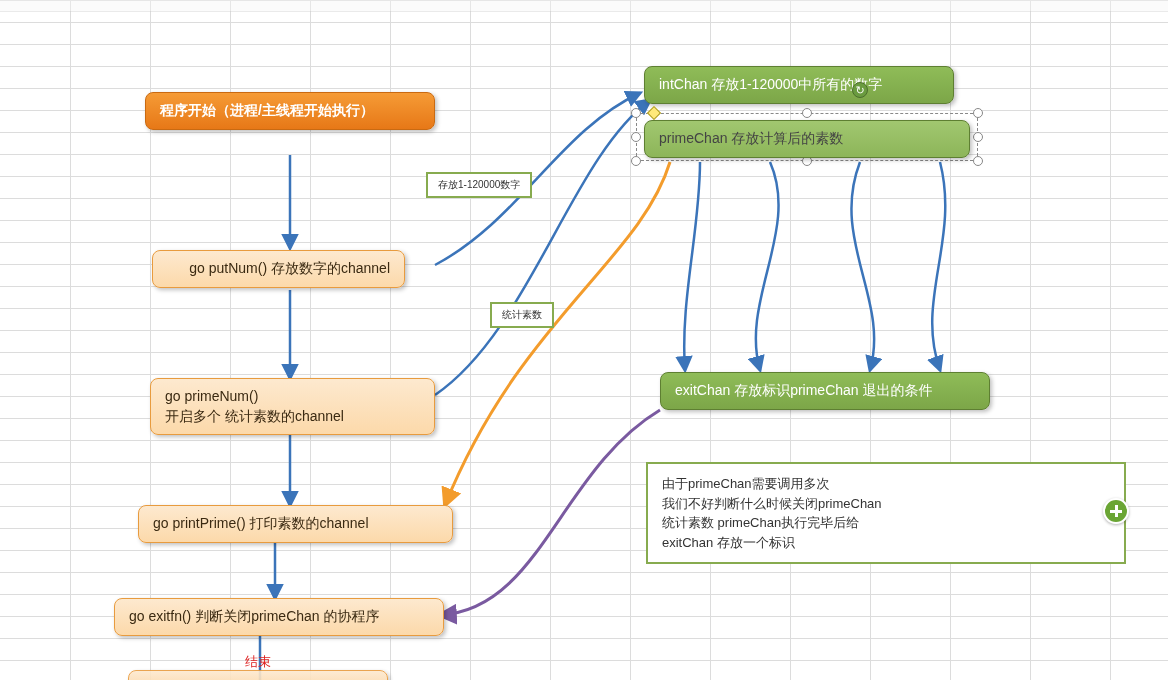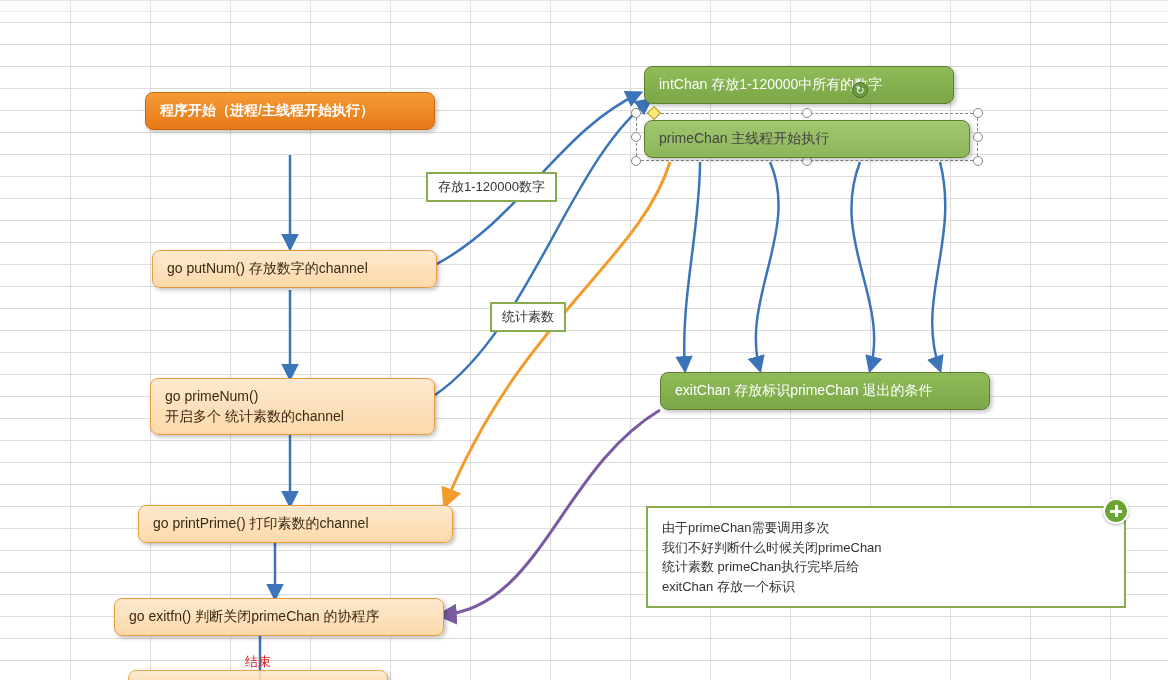--- a/index.html
+++ b/index.html
@@ -56,21 +56,21 @@
   .node-green {
     background: linear-gradient(#8fbc58, #7ca648);
     border: 1px solid #5e7f32;
     color: #fff;
   }
   .node-green-txt { color: #2a2a2a; background: linear-gradient(#a1c770,#8db559); }
   .label-box {
     position: absolute;
     background: #fff;
     border: 2px solid #87ab4f;
-    font-size: 13px;
+    font-size: 10px;
     padding: 4px 10px;
     color: #333;
   }
   .note-box {
     position: absolute;
     background: #fff;
     border: 2px solid #87ab4f;
     font-size: 13px;
     padding: 10px 14px;
     color: #333;
@@ -171,21 +171,21 @@
 
   <path class="arrow-purple" d="M660,410 C560,470 540,610 440,615" marker-end="url(#ah-purple)"></path>
 </svg>
 
 <div class="canvas">
 
   <div class="node node-start" style="left:145px; top:92px; width:290px;">
     <span>程序开始（进程/主线程开始执行）</span>
   </div>
 
-  <div class="node node-orange" style="left:152px; top:250px; width:285px;">
+  <div class="node node-orange" style="left:152px; top:250px; width:253px;text-align:right;">
     <span>go putNum()  存放数字的channel</span>
   </div>
 
   <div class="node node-orange" style="left:150px; top:378px; width:285px;">
     <div>go primeNum()</div>
     <div>开启多个 统计素数的channel</div>
   </div>
 
   <div class="node node-orange" style="left:138px; top:505px; width:315px;">
     <span>go printPrime()   打印素数的channel</span>
@@ -221,28 +221,28 @@
     <div class="sel-handle" style="right:-6px; top:-6px;"></div>
     <div class="sel-handle" style="left:-6px; bottom:-6px;"></div>
     <div class="sel-handle" style="right:-6px; bottom:-6px;"></div>
     <div class="sel-handle" style="left:calc(50% - 5px); top:-6px;"></div>
     <div class="sel-handle" style="left:calc(50% - 5px); bottom:-6px;"></div>
     <div class="sel-handle" style="left:-6px; top:calc(50% - 5px);"></div>
     <div class="sel-handle" style="right:-6px; top:calc(50% - 5px);"></div>
     <div class="sel-diamond" style="left:12px; top:-6px;"></div>
   </div>
   <div class="node node-green node-green-txt" style="left:644px; top:120px; width:326px; color:#444;">
-    <span>primeChan 主线程开始执行</span>
+    <span>primeChan 存放计算后的素数</span>
   </div>
 
   <div class="node node-green" style="left:660px; top:372px; width:330px; color:#fff;">
     <span>exitChan 存放标识primeChan 退出的条件</span>
   </div>
 
-  <div class="note-box" style="left:646px; top:462px; width:480px;margin-top:44px;">
+  <div class="note-box" style="left:646px; top:462px; width:480px;">
     <div>由于primeChan需要调用多次</div>
     <div>我们不好判断什么时候关闭primeChan</div>
     <div>统计素数 primeChan执行完毕后给</div>
     <div>exitChan 存放一个标识</div>
   </div>
 
   <div class="plus-badge" style="left:1103px; top:498px;"></div>
 
 </div>
 

